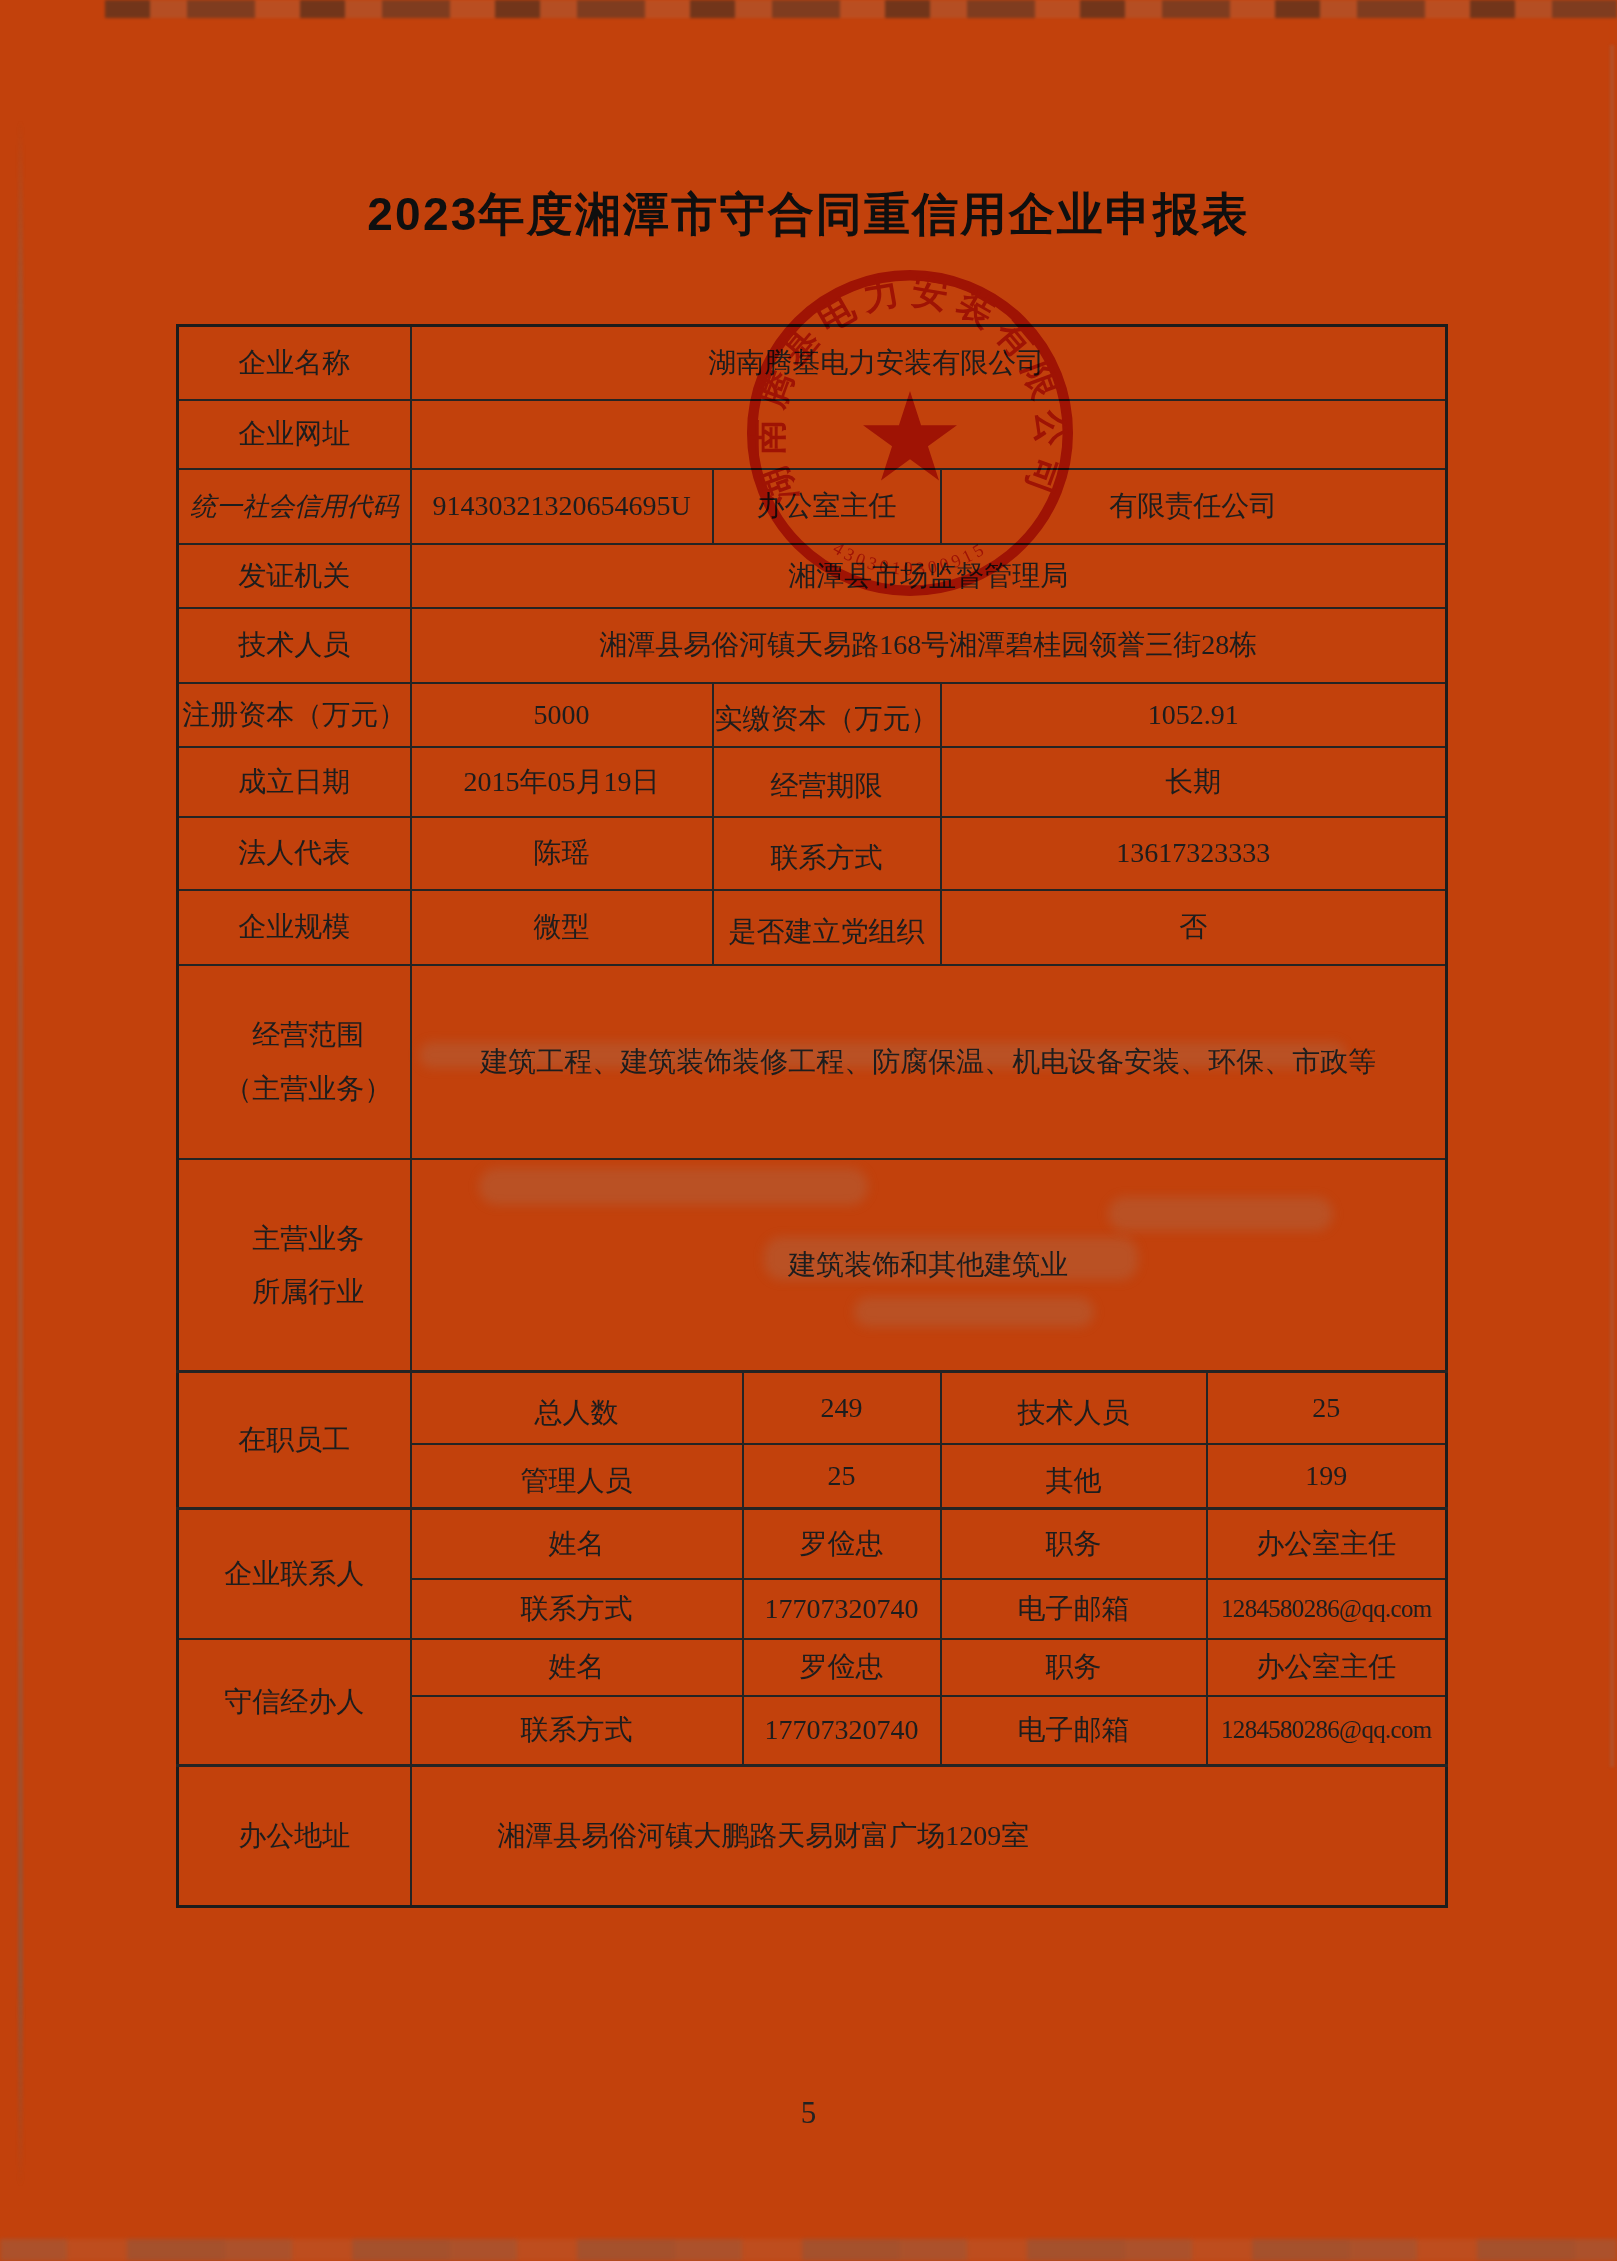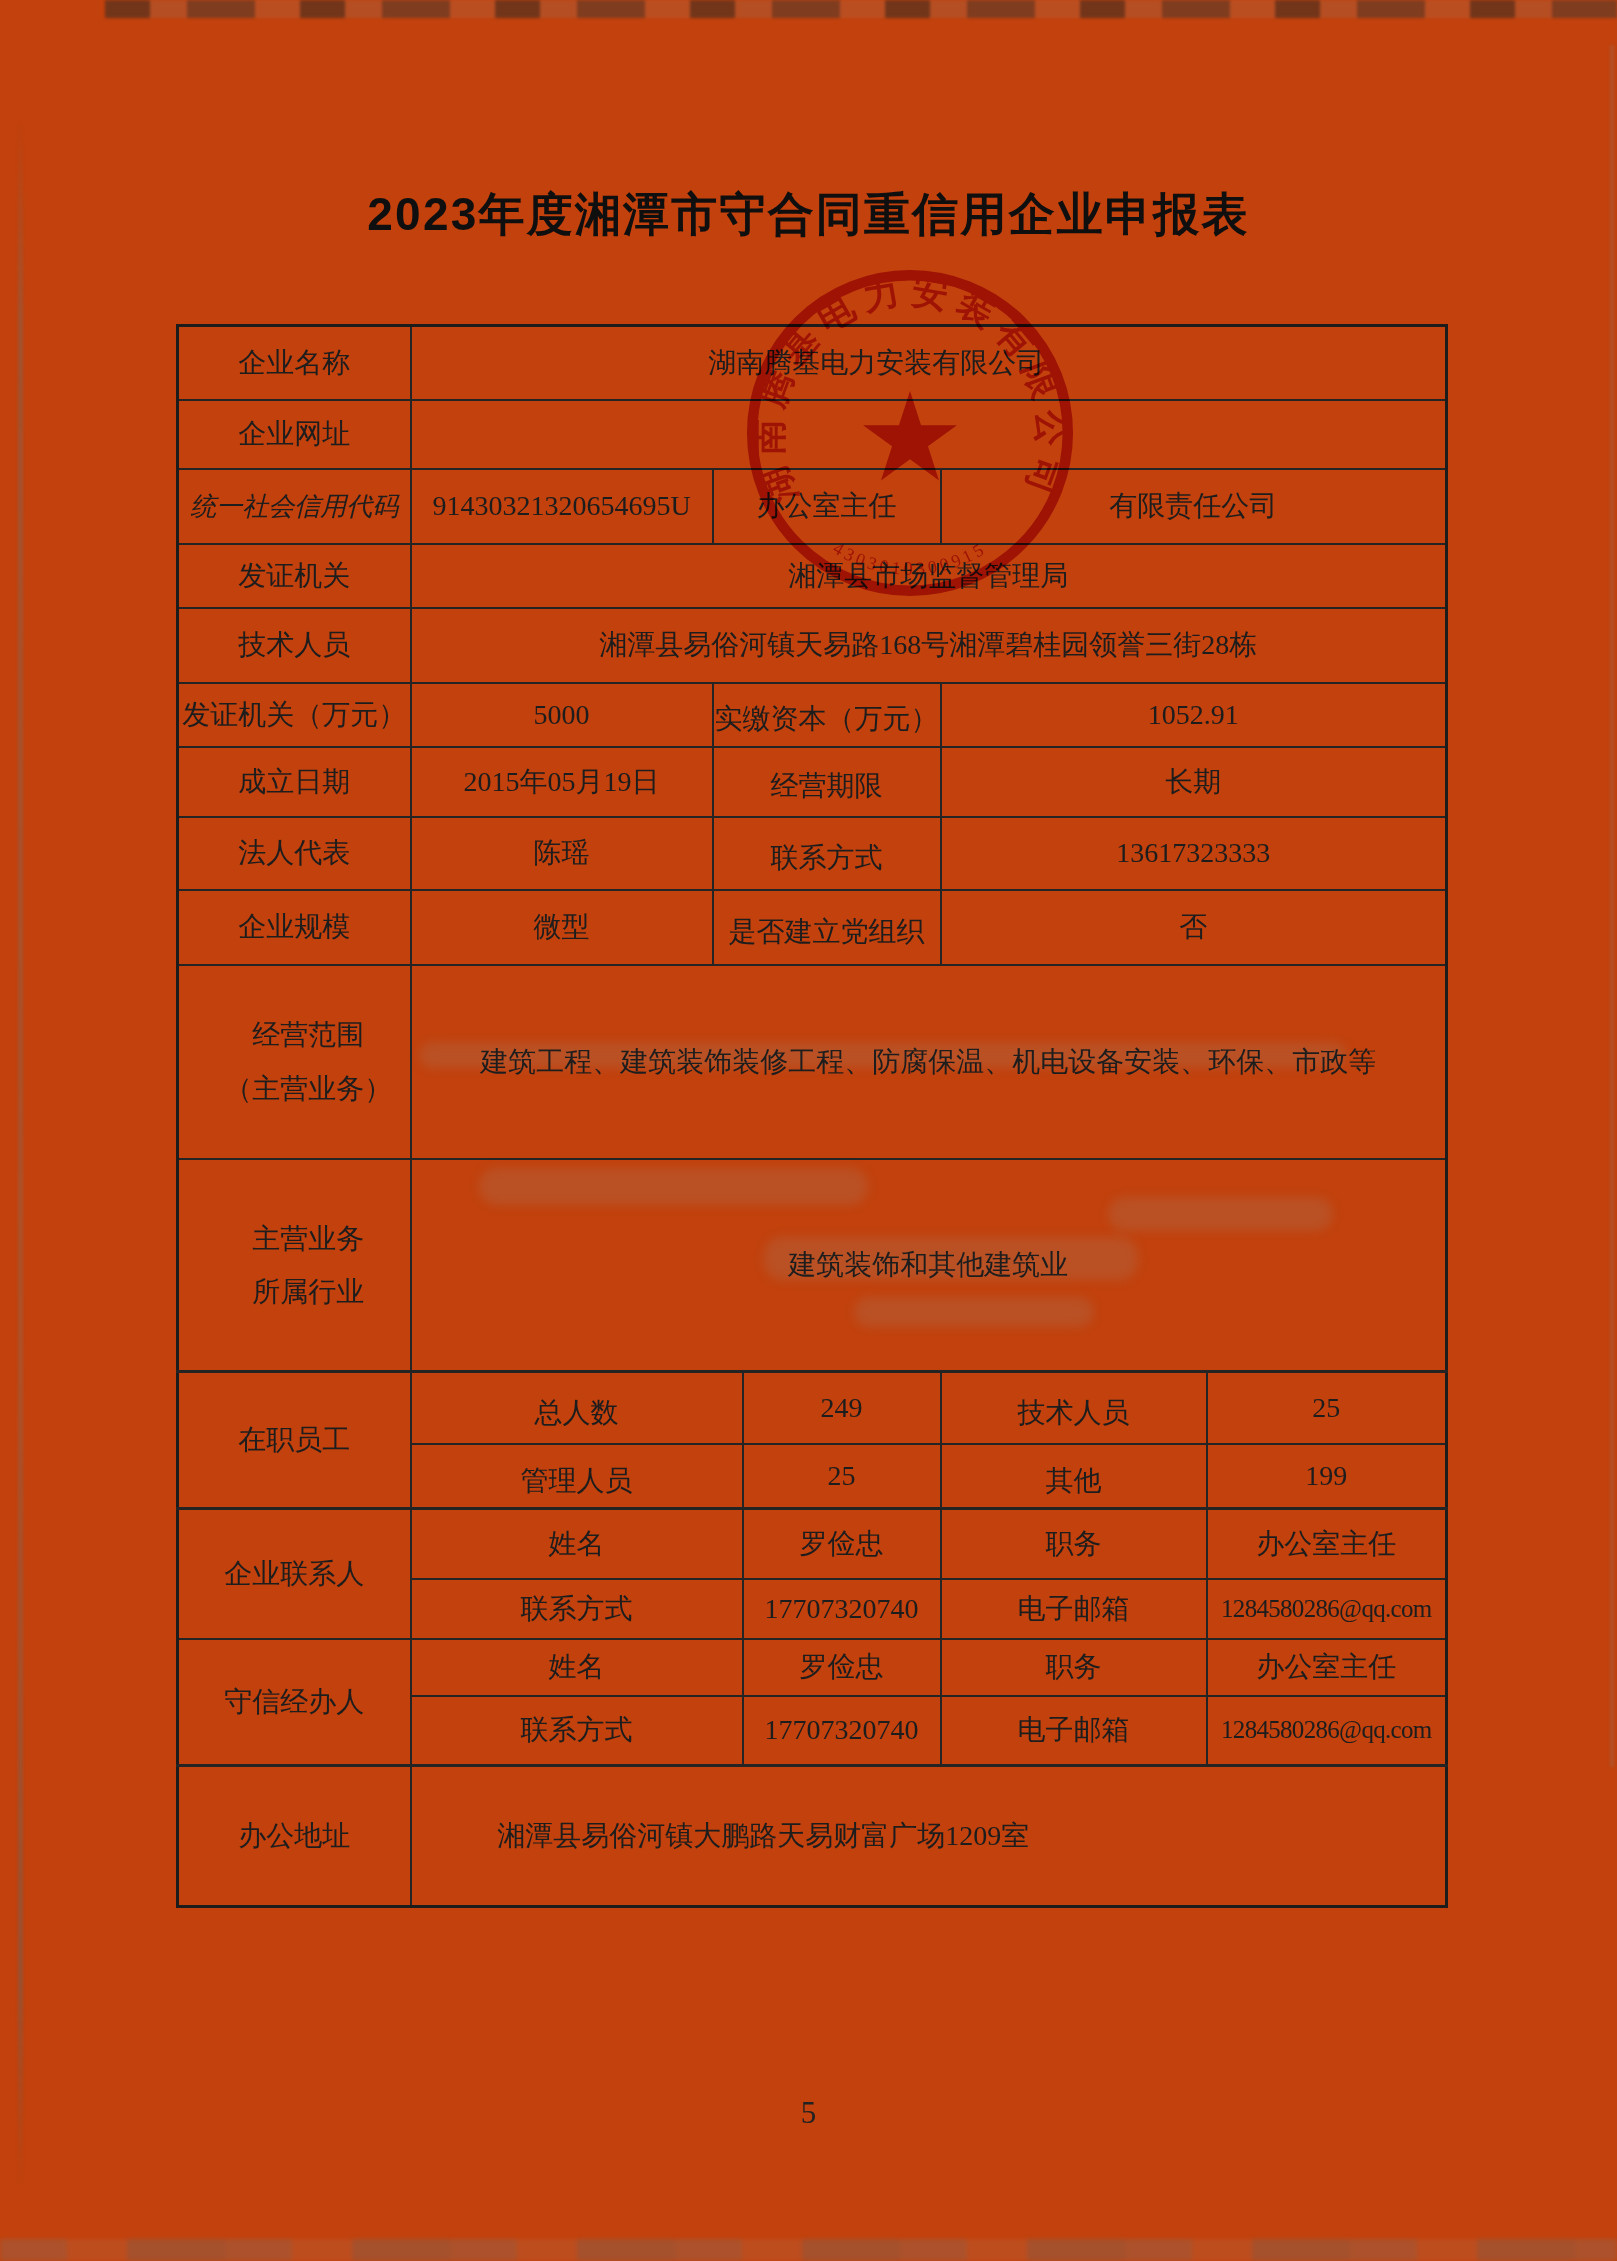--- a/index.html
+++ b/index.html
@@ -137,21 +137,21 @@
       <td>发证机关</td>
       <td colspan="5">湘潭县市场监督管理局</td>
     </tr>
 
     <tr style="height:75px">
       <td>技术人员</td>
       <td colspan="5">湘潭县易俗河镇天易路168号湘潭碧桂园领誉三街28栋</td>
     </tr>
 
     <tr style="height:64px">
-      <td>发证机关（万元）</td>
+      <td>注册资本（万元）</td>
       <td>5000</td>
       <td colspan="2" class="low">实缴资本（万元）</td>
       <td colspan="2">1052.91</td>
     </tr>
 
     <tr style="height:70px">
       <td>成立日期</td>
       <td>2015年05月19日</td>
       <td colspan="2" class="low">经营期限</td>
       <td colspan="2" class="hi">长期</td>

